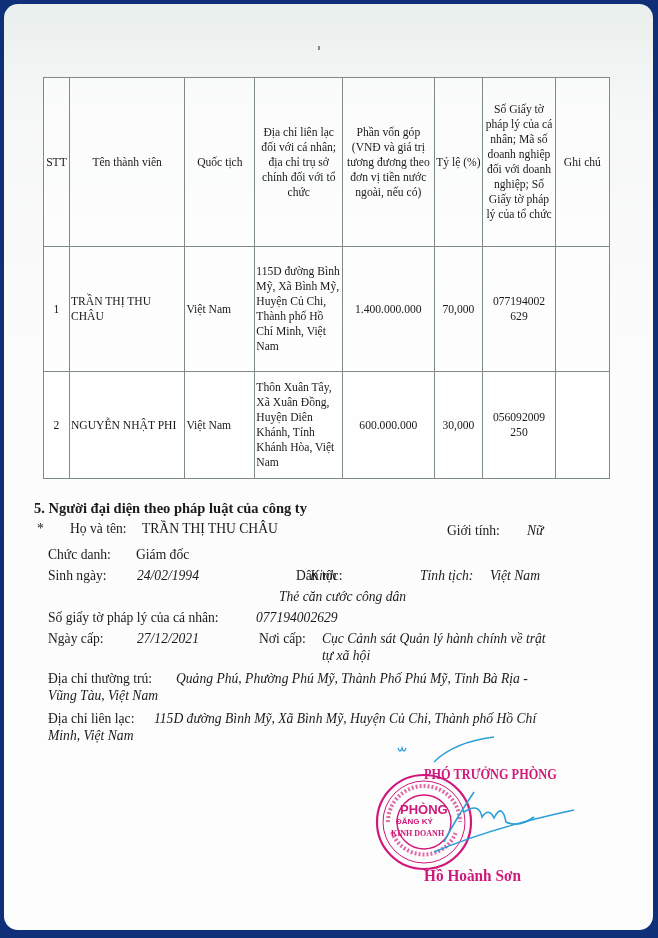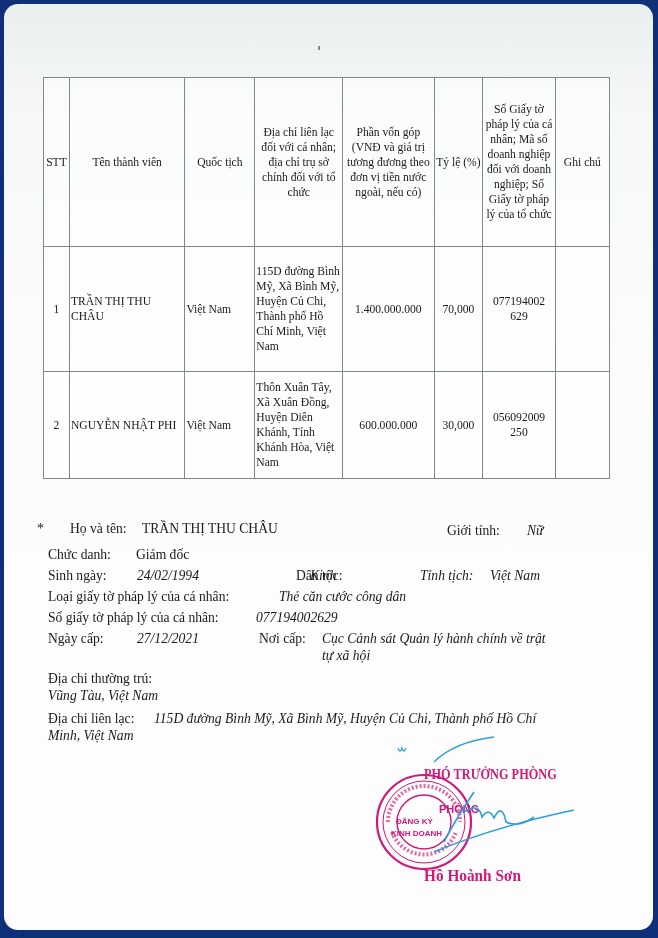--- a/index.html
+++ b/index.html
@@ -103,66 +103,67 @@
       <td class="left">Việt Nam</td>
       <td class="left">Thôn Xuân Tây, Xã Xuân Đồng, Huyện Diên Khánh, Tỉnh Khánh Hòa, Việt Nam</td>
       <td>600.000.000</td>
       <td>30,000</td>
       <td>056092009 250</td>
       <td></td>
     </tr>
   </tbody>
     </table>
 
+  <div class="line" style="left:30px; top:496px; font-weight:bold; font-size:14.5px;">5. Người đại diện theo pháp luật của công ty</div>
 
   <div class="line" style="left:33px; top:516px;">*</div>
   <div class="line" style="left:66px; top:516px;">Họ và tên:</div>
   <div class="line" style="left:138px; top:516px;">TRẦN THỊ THU CHÂU</div>
   <div class="line" style="left:443px; top:518px;">Giới tính:</div>
   <div class="line it" style="left:523px; top:518px;">Nữ</div>
 
   <div class="line" style="left:44px; top:542px;">Chức danh:</div>
   <div class="line" style="left:132px; top:542px;">Giám đốc</div>
 
   <div class="line" style="left:44px; top:563px;">Sinh ngày:</div>
   <div class="line it" style="left:133px; top:563px;">24/02/1994</div>
   <div class="line" style="left:244px; top:563px;margin-left:48px;">Dân tộc:</div>
   <div class="line it" style="left:306px; top:563px;">Kinh</div>
   <div class="line it" style="left:416px; top:563px;">Tỉnh tịch:</div>
   <div class="line it" style="left:486px; top:563px;">Việt Nam</div>
 
-  <div class="line" style="left:44px; top:584px;">Loại giấy tờ pháp lý của cá nhân:</div>
   <div class="line it" style="left:275px; top:584px;">Thẻ căn cước công dân</div>
 
   <div class="line" style="left:44px; top:605px;">Số giấy tờ pháp lý của cá nhân:</div>
   <div class="line it" style="left:252px; top:605px;">077194002629</div>
 
   <div class="line" style="left:44px; top:626px;">Ngày cấp:</div>
   <div class="line it" style="left:133px; top:626px;">27/12/2021</div>
   <div class="line" style="left:255px; top:626px;">Nơi cấp:</div>
   <div class="line it" style="left:318px; top:626px;">Cục Cảnh sát Quản lý hành chính về trật</div>
   <div class="line it" style="left:318px; top:643px;">tự xã hội</div>
 
   <div class="line" style="left:44px; top:666px;">Địa chỉ thường trú:</div>
+  <div class="line it" style="left:172px; top:666px;">Quảng Phú, Phường Phú Mỹ, Thành Phố Phú Mỹ, Tỉnh Bà Rịa -</div>
   <div class="line it" style="left:44px; top:683px;">Vũng Tàu, Việt Nam</div>
 
   <div class="line" style="left:44px; top:706px;">Địa chỉ liên lạc:</div>
   <div class="line it" style="left:150px; top:706px;">115D đường Bình Mỹ, Xã Bình Mỹ, Huyện Củ Chi, Thành phố Hồ Chí</div>
   <div class="line it" style="left:44px; top:723px;">Minh, Việt Nam</div>
 
   <svg class="stamp" viewBox="0 0 100 100">
     <circle cx="50" cy="50" r="47" fill="none" stroke="#d0187a" stroke-width="2.2"></circle>
     <circle cx="50" cy="50" r="41" fill="none" stroke="#d0187a" stroke-width="1"></circle>
     <circle cx="50" cy="50" r="27" fill="none" stroke="#d0187a" stroke-width="1.4"></circle>
     <path d="M14 50 A36 36 0 0 1 86 50" fill="none" stroke="#e06aa8" stroke-width="4" stroke-dasharray="2 2"></path>
     <path d="M18 60 A34 34 0 0 0 82 60" fill="none" stroke="#e06aa8" stroke-width="4" stroke-dasharray="2 2"></path>
   </svg>
-  <div class="line" style="left:396px; top:797px; font-size:11px; color:#d0187a; font-weight:bold; font-family:'Liberation Sans', sans-serif;padding-left:39px;">PHÒNG</div>
+  <div class="line" style="left:396px; top:797px; font-size:13px; color:#d0187a; font-weight:bold; font-family:'Liberation Sans', sans-serif;">PHÒNG</div>
   <div class="line" style="left:392px; top:809px; font-size:8px; color:#d0187a; font-weight:bold; font-family:'Liberation Sans', sans-serif;">ĐĂNG KÝ</div>
-  <div class="line" style="left:387px; top:821px; font-size:8px; color:#d0187a; font-weight:bold; font-family:Liberation Sans, sans-serif;">KINH DOANH</div>
+  <div class="line" style="left:387px; top:821px; font-size:8px; color:#d0187a; font-weight:bold; font-family:Liberation Serif, serif;">KINH DOANH</div>
 
   <div class="sign-sub">PHÓ TRƯỞNG PHÒNG</div>
 
   <svg style="position:absolute; left:380px; top:728px; width:200px; height:140px;" viewBox="0 0 200 140">
     <path d="M50 30 Q70 10 110 5" fill="none" stroke="#2a9fd8" stroke-width="1.3"></path>
     <path d="M14 16 q2 6 4 0 q2 6 4 0" fill="none" stroke="#2a9fd8" stroke-width="1.3"></path>
     <path d="M90 60 Q70 90 60 110 M80 80 Q95 70 98 85 Q105 75 110 86 Q118 70 122 90 Q135 96 150 85" fill="none" stroke="#2a9fd8" stroke-width="1.6"></path>
     <path d="M50 120 Q110 95 190 78" fill="none" stroke="#2a9fd8" stroke-width="1.4"></path>
   </svg>
 

